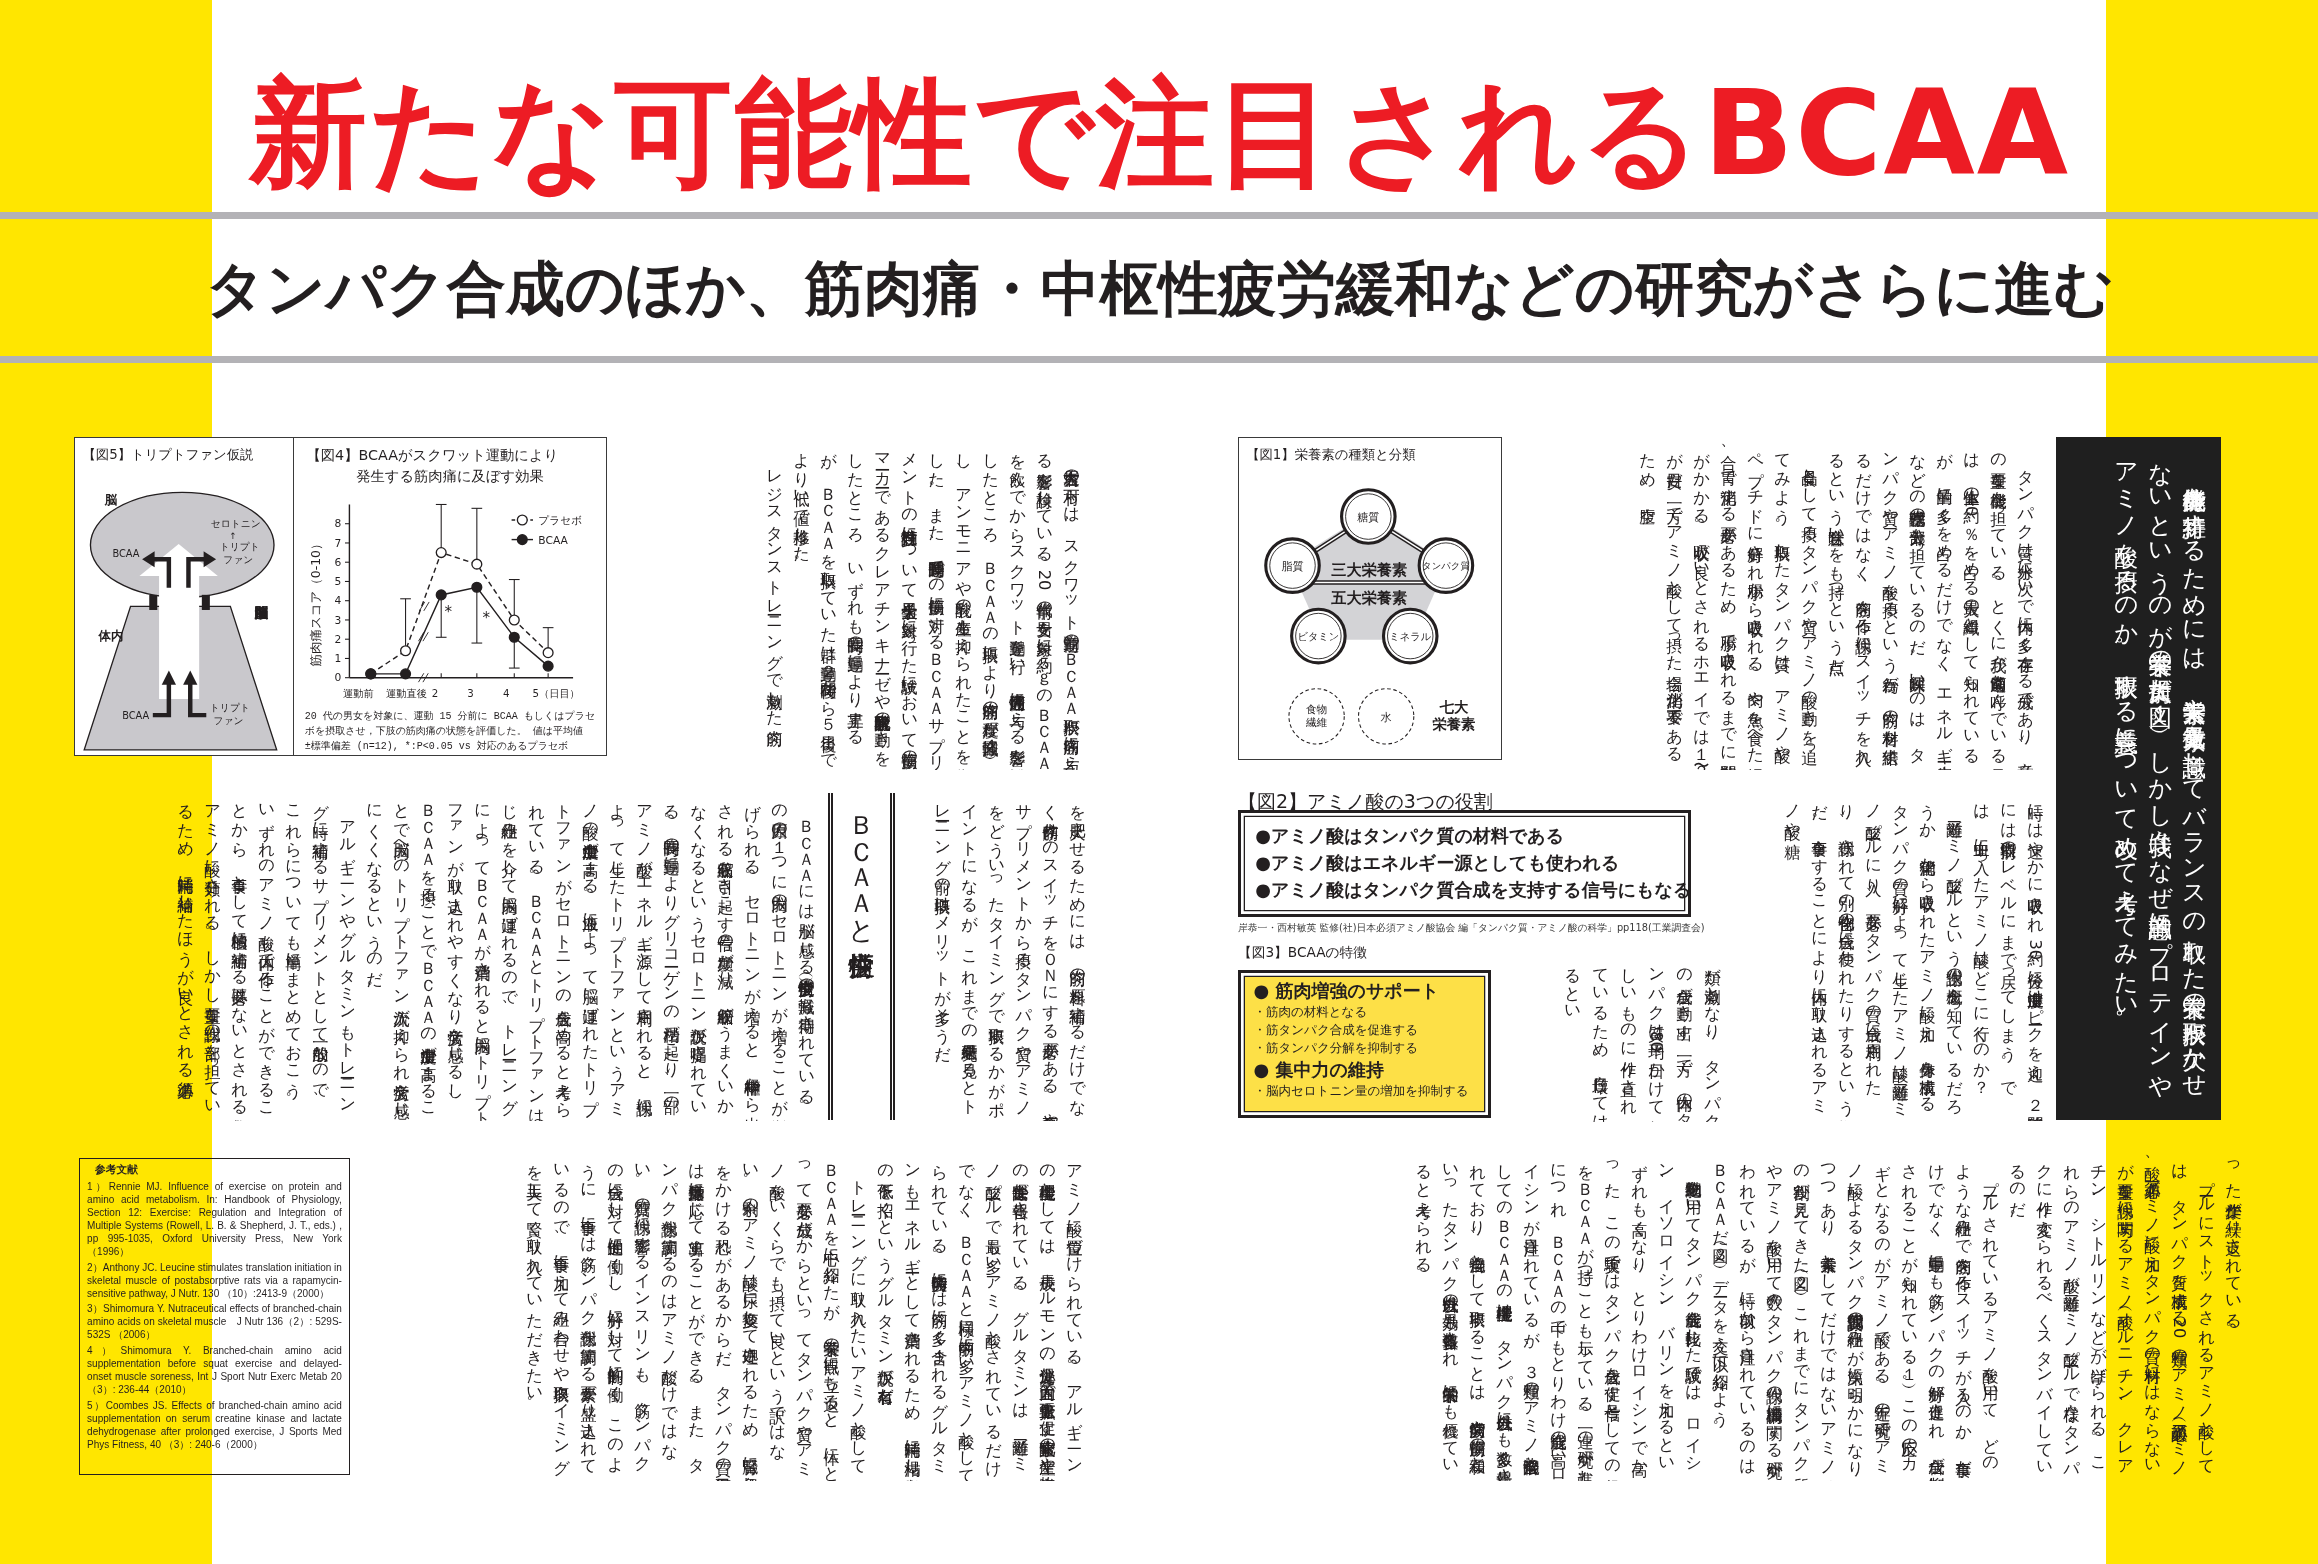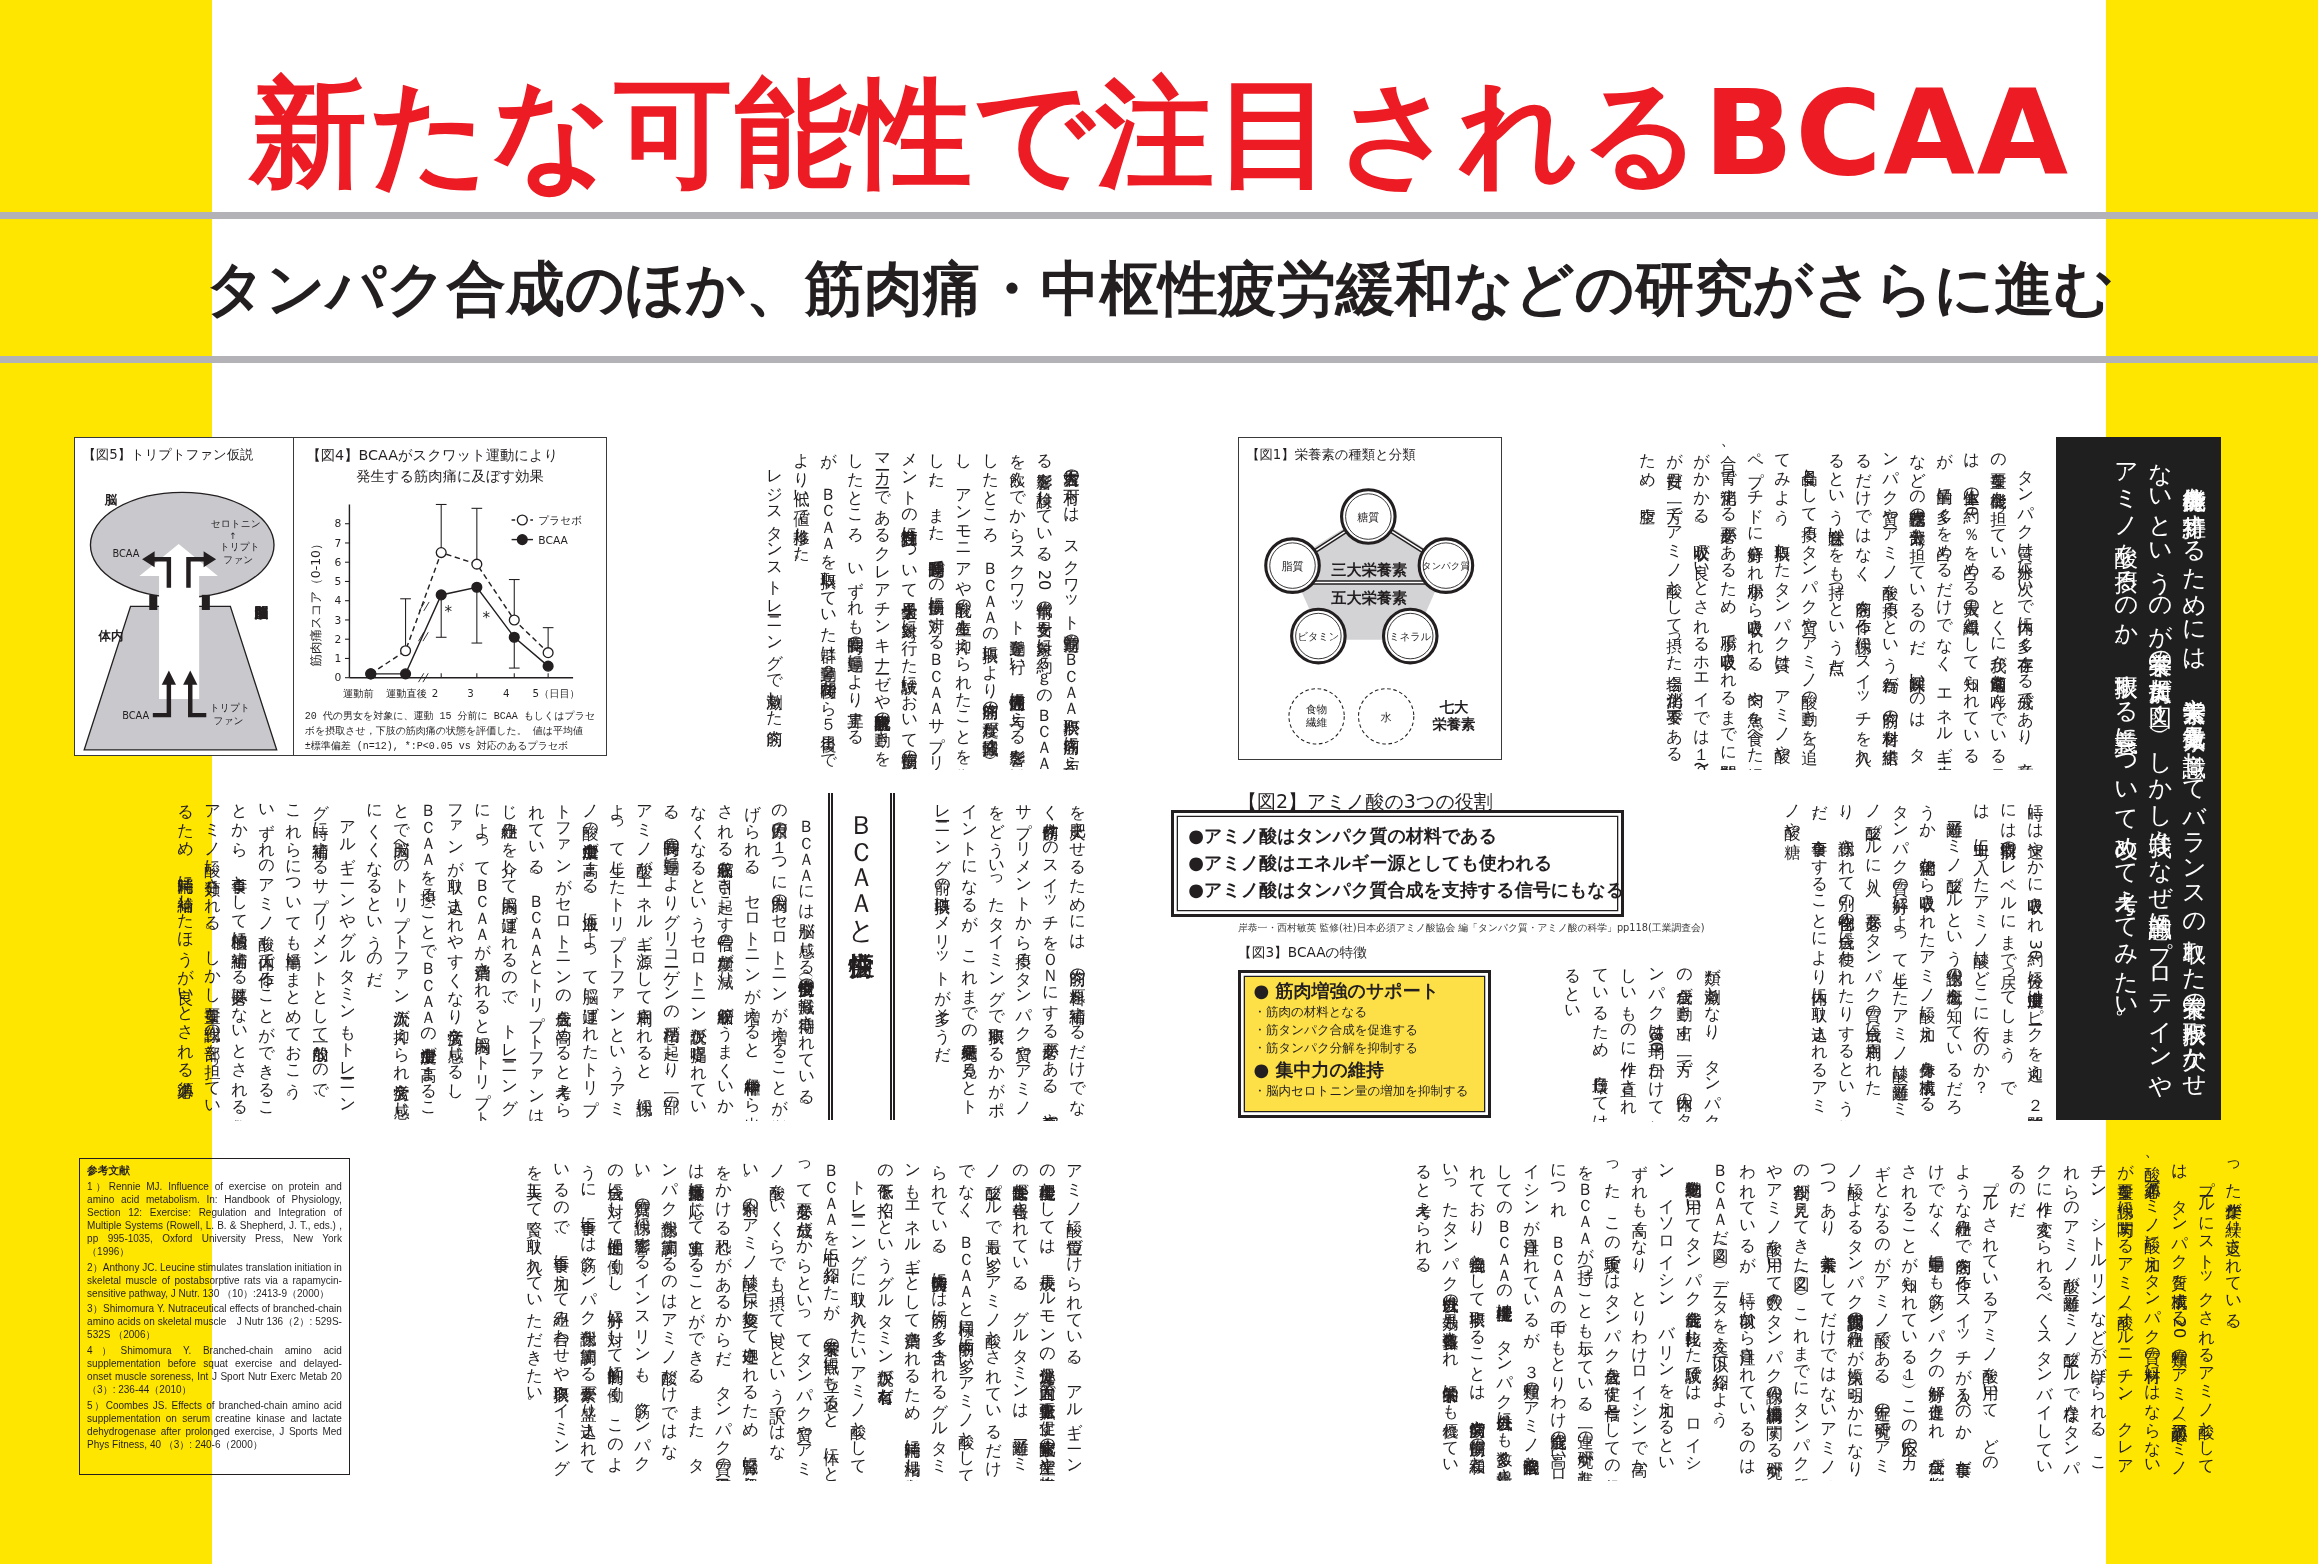--- a/index.html
+++ b/index.html
@@ -42,38 +42,38 @@
   .fig-title{position:absolute;font-family:"DejaVu Sans",sans-serif;color:#231f20;white-space:nowrap;}
 
   .fig4-t1{left:12.5px;top:8px;font-size:14.3px;}
   .fig4-t2{left:0;width:100%;text-align:center;top:29px;font-size:14.3px;}
   .fig4-caption{position:absolute;left:10.7px;top:271px;width:294px;font-size:10px;line-height:15px;
           font-family:Liberation Mono, monospace;color:#231f20;white-space:nowrap;}
   .fig5-bbb{position:absolute;left:178px;top:157px;writing-mode:vertical-rl;font-size:13.4px;
           font-weight:bold;line-height:16px;color:#231f20;font-family:"DejaVu Sans",sans-serif;}
 
   .fig2-title{left:1238px;top:789px;font-size:19px;}
-  .fig2-box{position:absolute;left:1171px;top:810px;width:453px;height:107px;box-sizing:border-box;
+  .fig2-box{position:absolute;left:1238px;top:810px;width:453px;height:107px;box-sizing:border-box;
           border:3.6px solid #231f20;box-shadow:inset 0 0 0 2.7px #fff, inset 0 0 0 4px #231f20;
           background:#fff;padding:9px 0 0 14.3px;}
   .fig2-item{font-family:"DejaVu Sans",sans-serif;font-size:18px;font-weight:bold;line-height:27px;
           white-space:nowrap;color:#231f20;}
   .fig2-source{left:1238px;top:922px;font-size:9.8px;color:#3a3a3a;}
 
   .fig3-title{left:1238px;top:944px;font-size:13.7px;}
   .fig3-box{position:absolute;left:1238px;top:970px;width:253px;height:148px;box-sizing:border-box;
           border:3.6px solid #231f20;box-shadow:inset 0 0 0 2.7px #fff, inset 0 0 0 4px #231f20;
           background:#fde047;padding:4.5px 0 0 12.5px;}
   .fig3-head{font-family:"DejaVu Sans",sans-serif;font-size:18px;font-weight:bold;line-height:25px;white-space:nowrap;}
   .fig3-item{font-family:"DejaVu Sans",sans-serif;font-size:12.5px;line-height:18.3px;white-space:nowrap;}
 
   .refs{position:absolute;left:79px;top:1158px;width:271px;height:317px;box-sizing:border-box;
         border:1.3px solid #231f20;padding:5.4px 7.1px;font-family:"Liberation Sans",sans-serif;
         font-size:10px;line-height:13px;color:#231f20;}
-  .refs-title{font-size:10.7px;font-weight:bold;margin-bottom:2.7px;font-family:Liberation Sans, sans-serif;}
+  .refs-title{font-size:10.7px;font-weight:bold;margin-bottom:2.7px;font-family:Liberation Mono, monospace;margin-left:8px;}
   .refs-item{margin:0 0 2.7px 0;text-align:justify;}
 </style>
 </head>
 <body>
 
 <div class="band band-left"></div>
 <div class="band band-right"></div>
 
 <h1 class="title">新たな可能性で注目されるBCAA</h1>
 <div class="rule rule1"></div>

